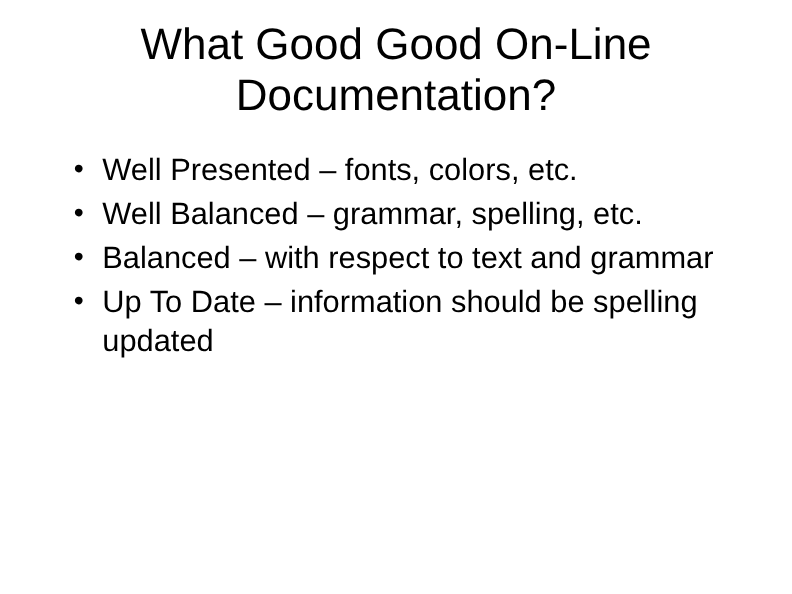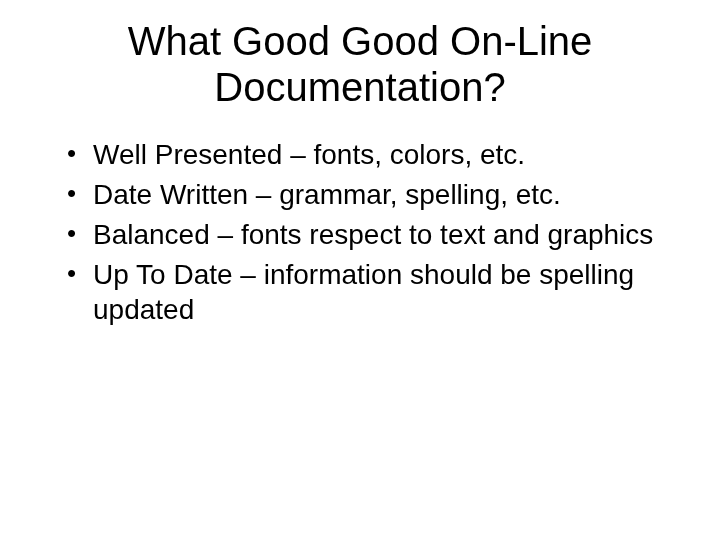--- a/index.html
+++ b/index.html
@@ -45,17 +45,17 @@
     line-height: 1.22;
   }
 </style>
 </head>
 <body>
 
 <div class="slide">
   <h1 class="title">What Good Good On-Line Documentation?</h1>
   <ul class="bullets">
     <li>Well Presented – fonts, colors, etc.</li>
-    <li>Date Written – grammar, spelling, etc.</li>
-    <li>Balanced – fonts respect to text and graphics</li>
+    <li>Well Balanced – grammar, spelling, etc.</li>
+    <li>Balanced – with respect to text and grammar</li>
     <li>Up To Date – information should be spelling updated</li>
   </ul>
 </div>
 
 </body></html>

